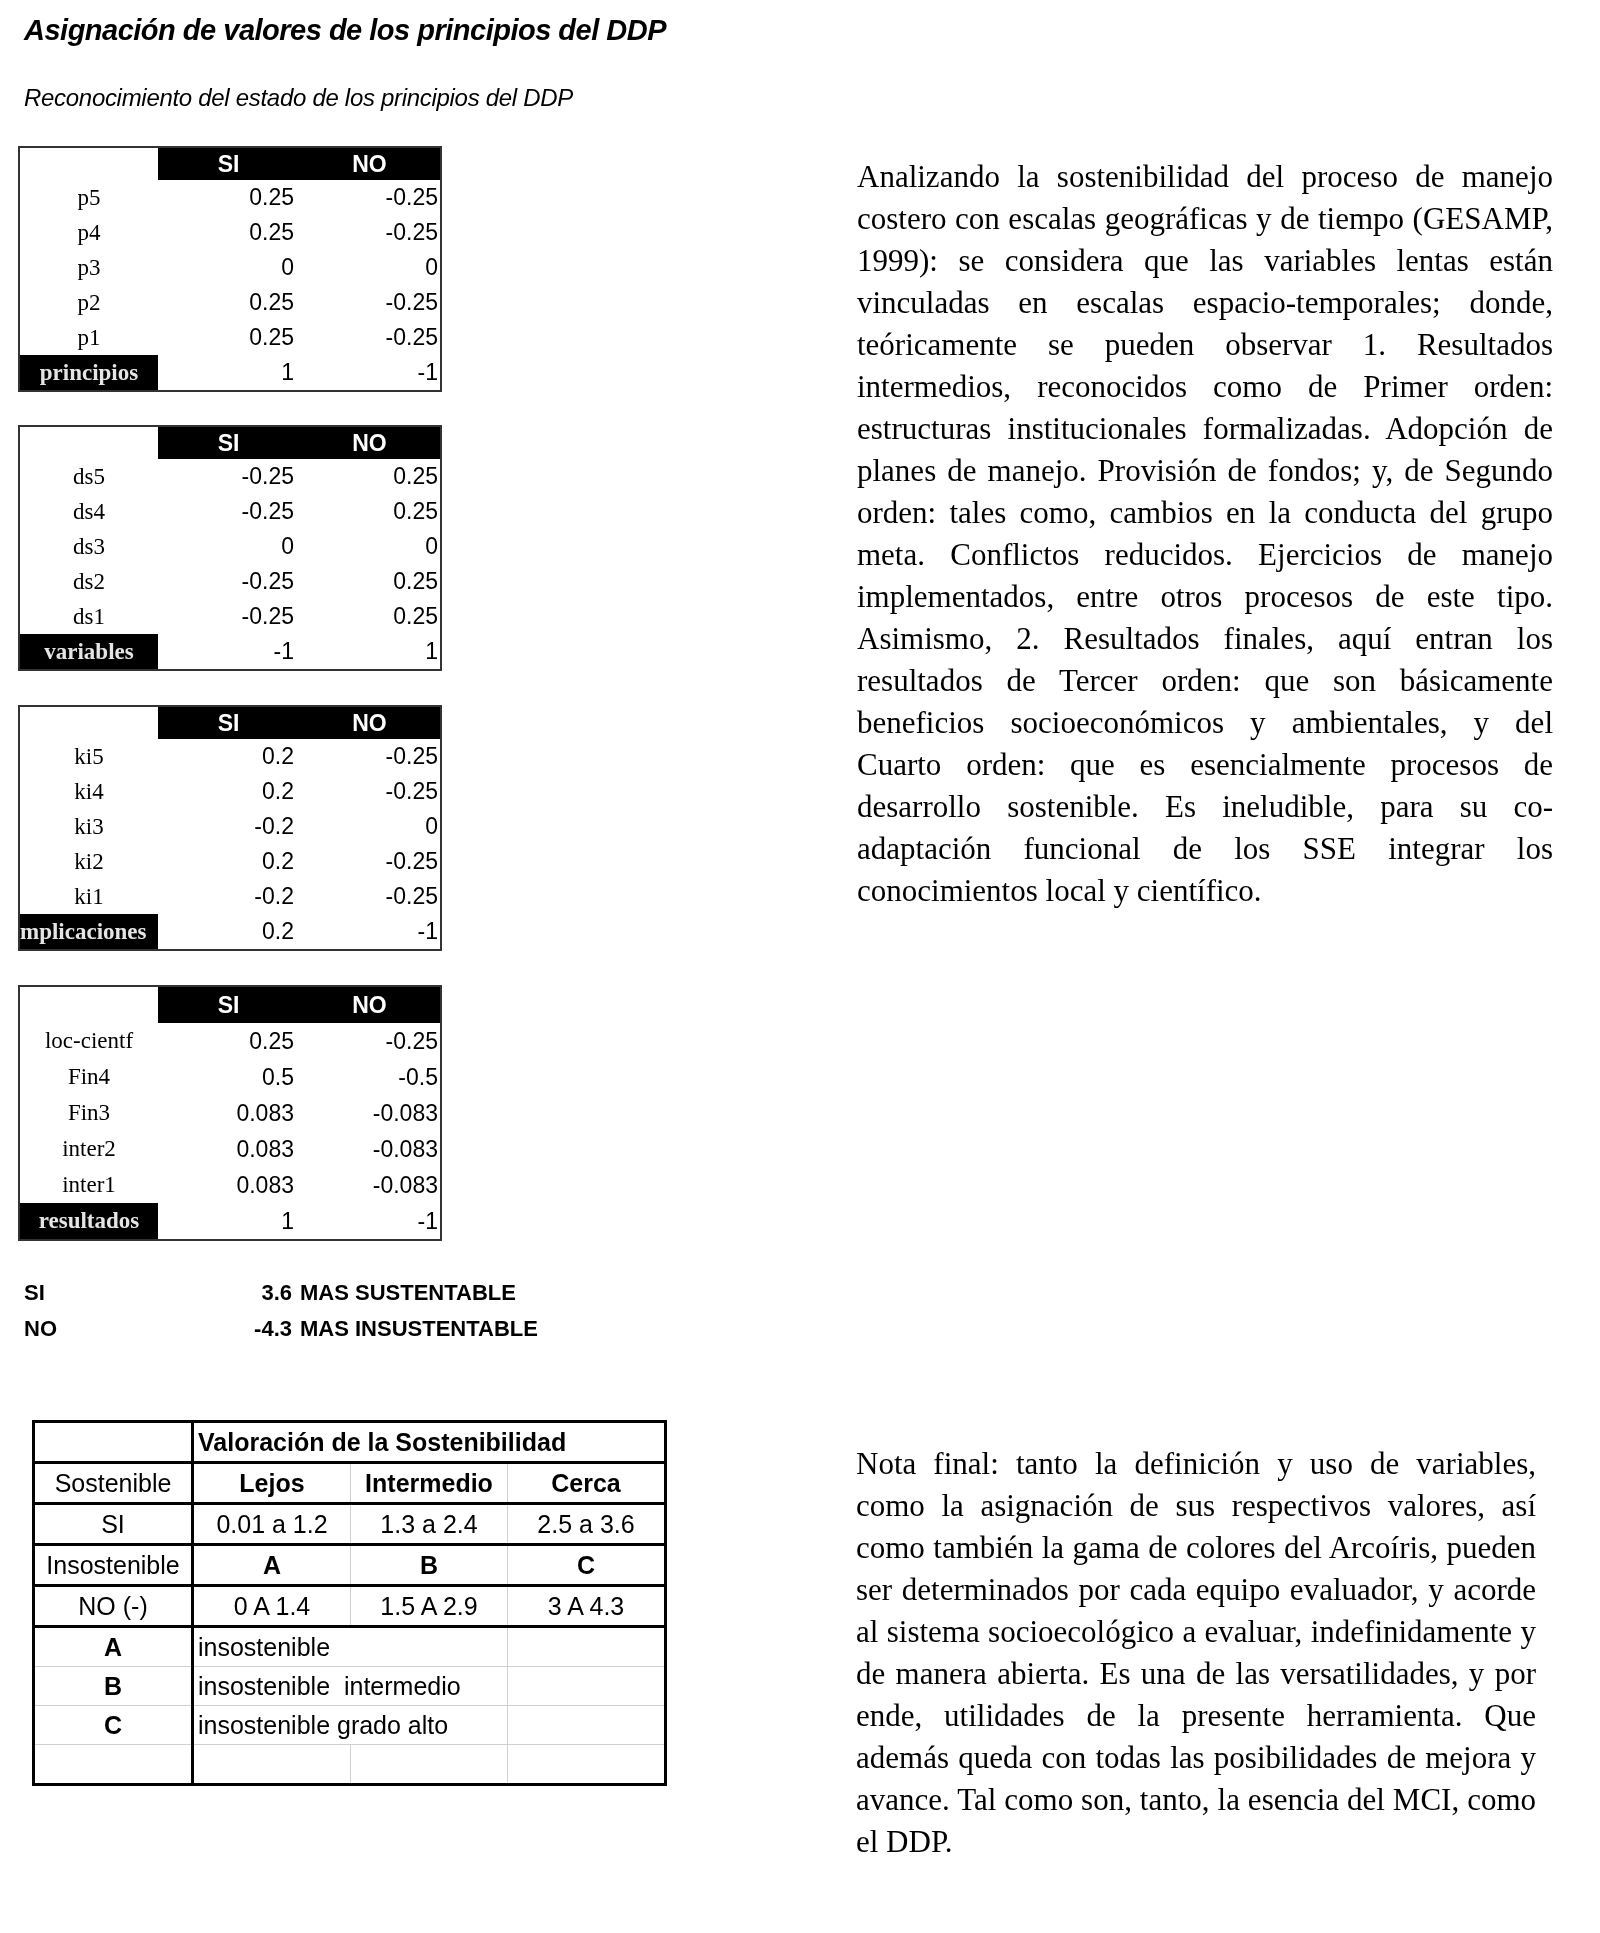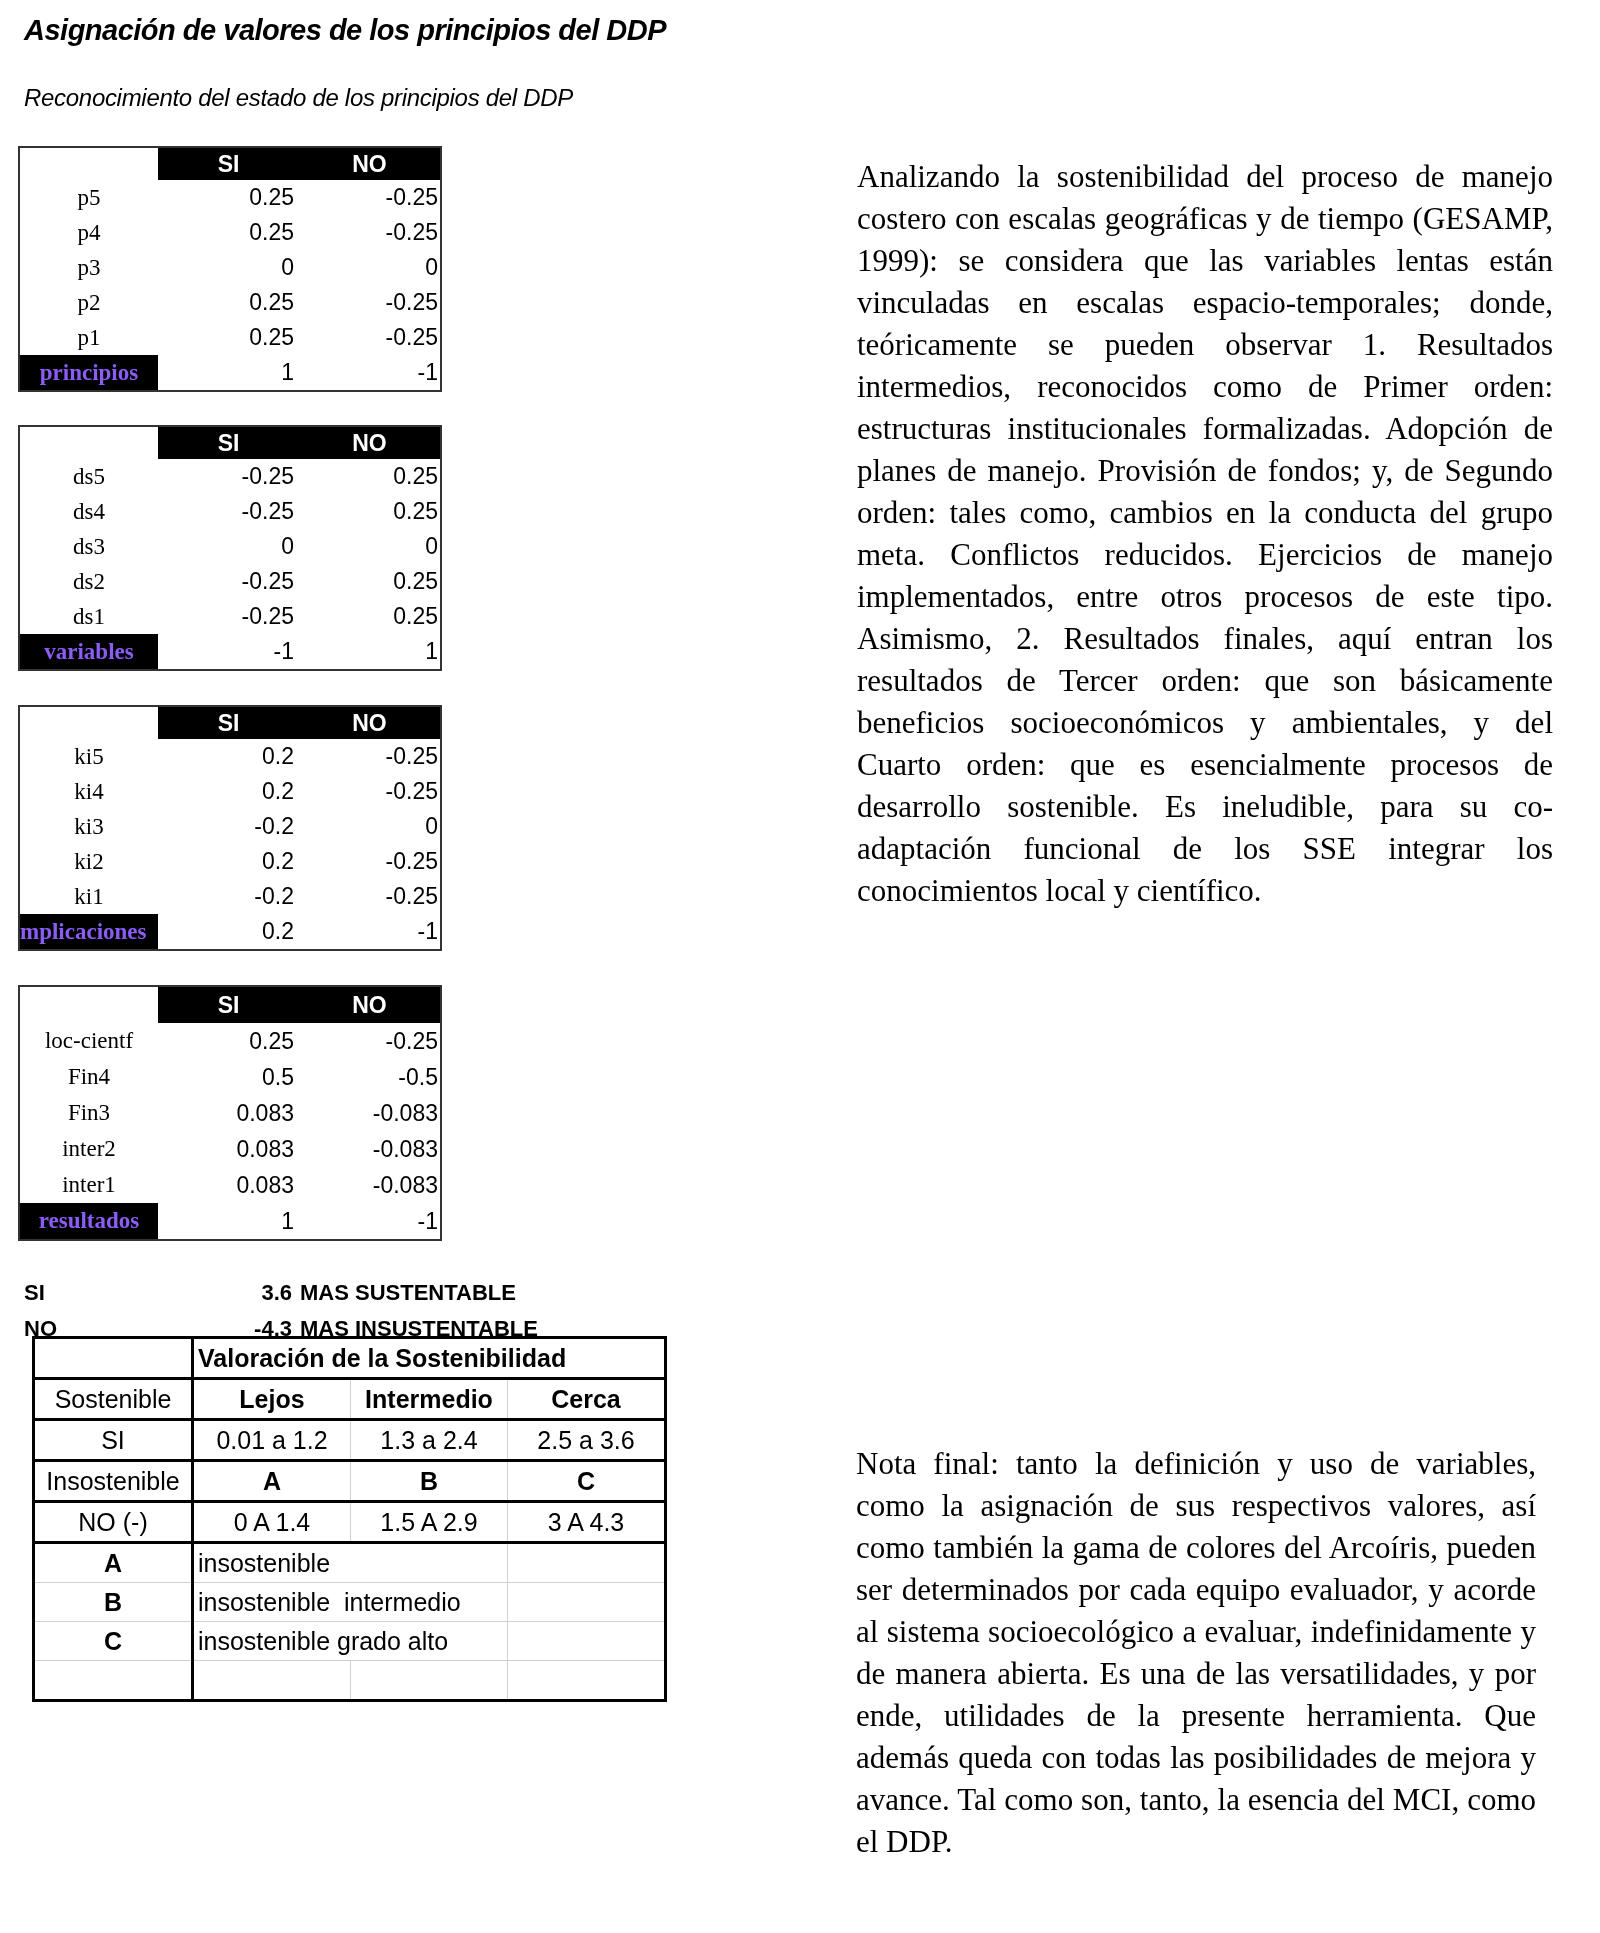--- a/index.html
+++ b/index.html
@@ -11,35 +11,35 @@
   #subtitle { position:absolute; left:24px; top:84px; font-size:24px; font-style:italic; letter-spacing:-0.3px; }
 
   .vtable { position:absolute; left:18px; width:420px; border:2px solid #333; border-collapse:collapse; font-size:23px; }
   .vtable .row { display:flex; height:35px; align-items:center; }
   .vtable .c0 { width:138px; text-align:center; box-sizing:border-box; height:100%; display:flex; align-items:center; justify-content:center;font-family:Liberation Serif, serif; }
   .vtable .c1 { width:140px; text-align:right; box-sizing:border-box; padding-right:4px; }
   .vtable .c2 { width:142px; text-align:right; box-sizing:border-box; padding-right:2px; }
   .vtable .hdr { height:32px; }
   .vtable .hdr .hblack { background:#000; color:#fff; font-weight:bold; display:flex; width:282px; height:100%; align-items:center; }
   .vtable .hdr .hblack span { flex:1; text-align:center; }
-  .vtable .total .c0 { background:#000; color:#8b5cf6; font-weight:bold; white-space:nowrap; overflow:hidden; }
+  .vtable .total .c0 { background:#000; color:#e5e5e5; font-weight:bold; white-space:nowrap; overflow:hidden; }
 
   #t1 { top:146px; }
   #t2 { top:425px; }
   #t3 { top:705px; }
   #t4 { top:985px; }
   #t4 .row { height:36px; }
 
   #summary { position:absolute; left:24px; top:1275px; font-size:22px; font-weight:bold; }
   #summary .srow { display:flex; height:36px; align-items:center; }
   #summary .slabel { width:200px; }
   #summary .sval { width:68px; text-align:right; }
   #summary .stext { padding-left:8px; }
 
-  #valtable { position:absolute; left:32px; top:1336px; border-collapse:collapse; font-size:25px; border:3px solid #000; }
+  #valtable { position:absolute; left:32px; top:1420px; border-collapse:collapse; font-size:25px; border:3px solid #000; }
   #valtable td { height:38px; padding:0 4px; border:1px solid #d0d0d0; text-align:center; white-space:nowrap; }
   #valtable .col0 { width:148px; border-right:3px solid #000; }
   #valtable .colx { width:148px; }
   #valtable tr.thick-b td { border-bottom:3px solid #000; }
   #valtable .bold { font-weight:bold; }
   #valtable .left { text-align:left; }
 
   .para { position:absolute; font-size:31px; line-height:42px; text-align:justify; }
   #para1 { left:857px; top:125px; width:696px; }
   #para2 { left:856px; top:1412px; width:680px; }

